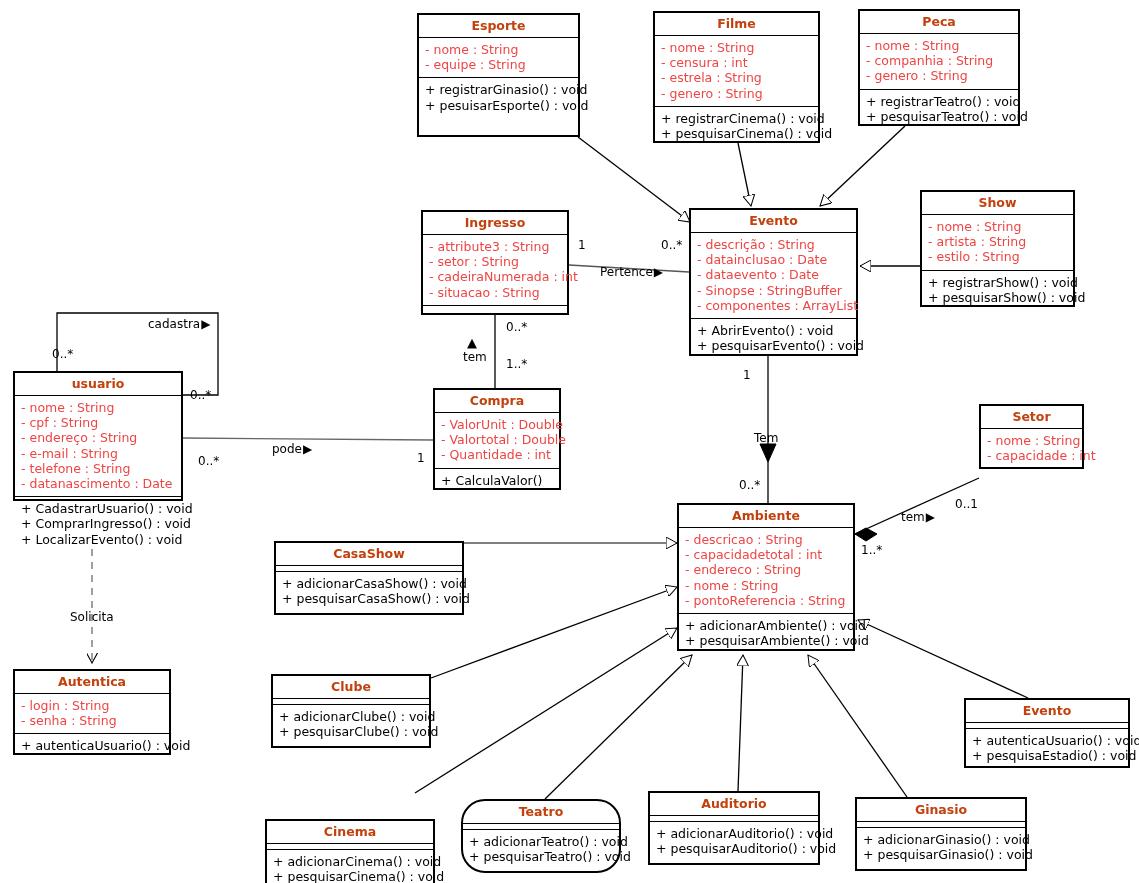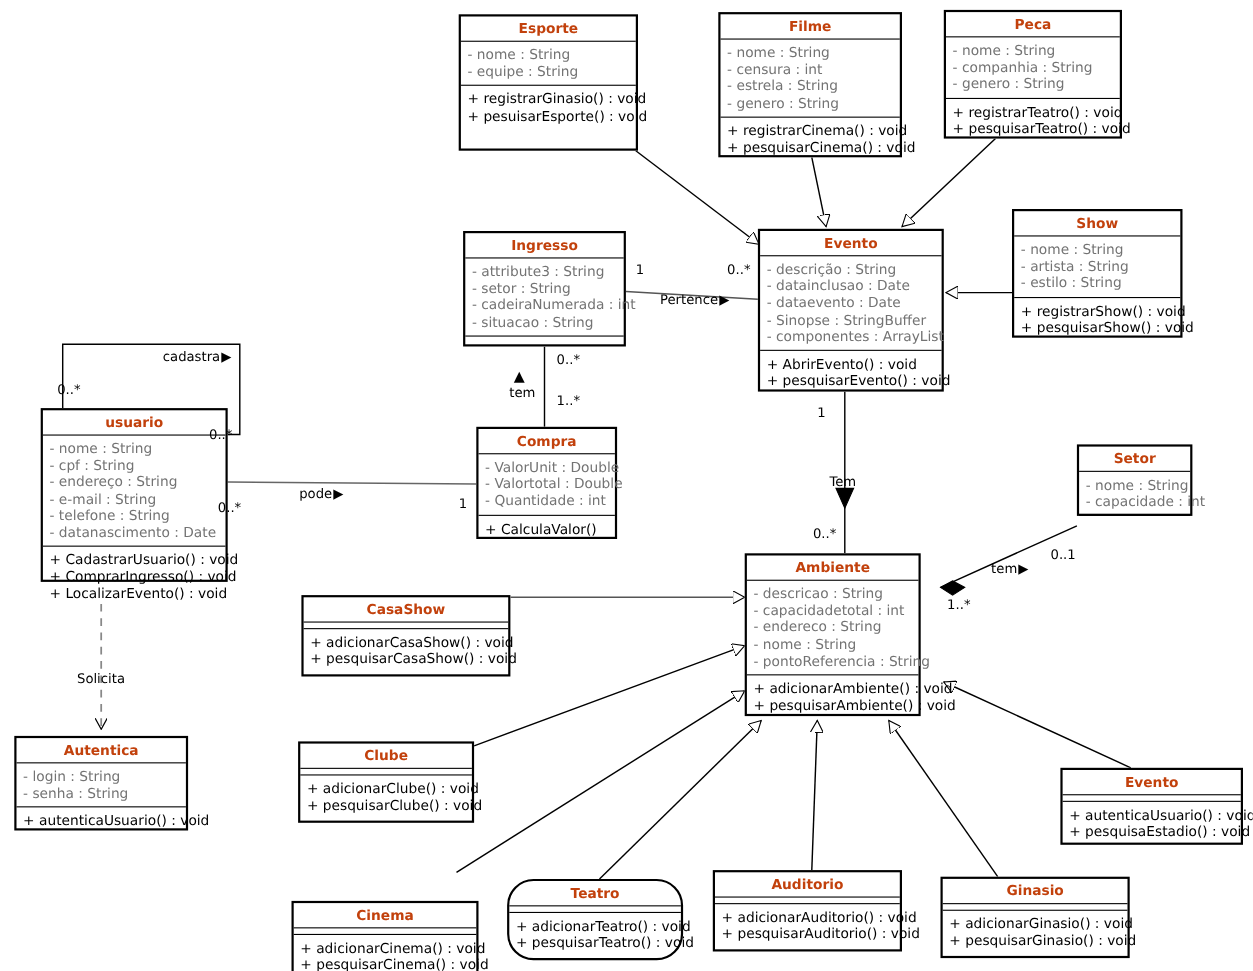--- a/index.html
+++ b/index.html
@@ -39,21 +39,21 @@
     padding: 4px 4px 5px 4px;
     border-bottom: 1px solid #000000;
     line-height: 13px;
     color: #c2410c;
   }
   .cls-attrs {
     border-bottom: 1px solid #000000;
     padding: 4px 6px 5px 6px;
     font-size: 12.5px;
     line-height: 15.2px;
-    color: #737373;
+    color: #ef4444;
   }
   .cls-attrs.empty {
     padding: 0;
     height: 5px;
   }
   .cls-ops {
     padding: 4px 6px 5px 6px;
     font-size: 12.5px;
     line-height: 15.2px;
     color: #000;
@@ -241,21 +241,21 @@
           <div class="row">- datainclusao : Date</div>
           <div class="row">- dataevento : Date</div>
           <div class="row">- Sinopse : StringBuffer</div>
           <div class="row">- componentes : ArrayList</div>
         </div>
         <div class="cls-ops">
           <div class="row">+ AbrirEvento() : void</div>
           <div class="row">+ pesquisarEvento() : void</div>
         </div>
       </div>
-      <div class="umlclass" style="left: 13px; top: 371px; width: 170px; height: 158px; margin-left: 24px;">
+      <div class="umlclass" style="left: 13px; top: 371px; width: 170px; height: 130px;">
         <div class="cls-name">usuario</div>
         <div class="cls-attrs">
           <div class="row">- nome : String</div>
           <div class="row">- cpf : String</div>
           <div class="row">- endereço : String</div>
           <div class="row">- e-mail : String</div>
           <div class="row">- telefone : String</div>
           <div class="row">- datanascimento : Date</div>
         </div>
         <div class="cls-ops">
@@ -276,21 +276,21 @@
         </div>
       </div>
       <div class="umlclass" style="left: 979px; top: 404px; width: 105px; height: 65px;">
         <div class="cls-name">Setor</div>
         <div class="cls-attrs">
           <div class="row">- nome : String</div>
           <div class="row">- capacidade : int</div>
         </div>
         <div class="cls-ops empty"></div>
       </div>
-      <div class="umlclass" style="left: 677px; top: 503px; width: 160px; height: 148px;">
+      <div class="umlclass" style="left: 677px; top: 503px; width: 178px; height: 148px;">
         <div class="cls-name">Ambiente</div>
         <div class="cls-attrs">
           <div class="row">- descricao : String</div>
           <div class="row">- capacidadetotal : int</div>
           <div class="row">- endereco : String</div>
           <div class="row">- nome : String</div>
           <div class="row">- pontoReferencia : String</div>
         </div>
         <div class="cls-ops">
           <div class="row">+ adicionarAmbiente() : void</div>

